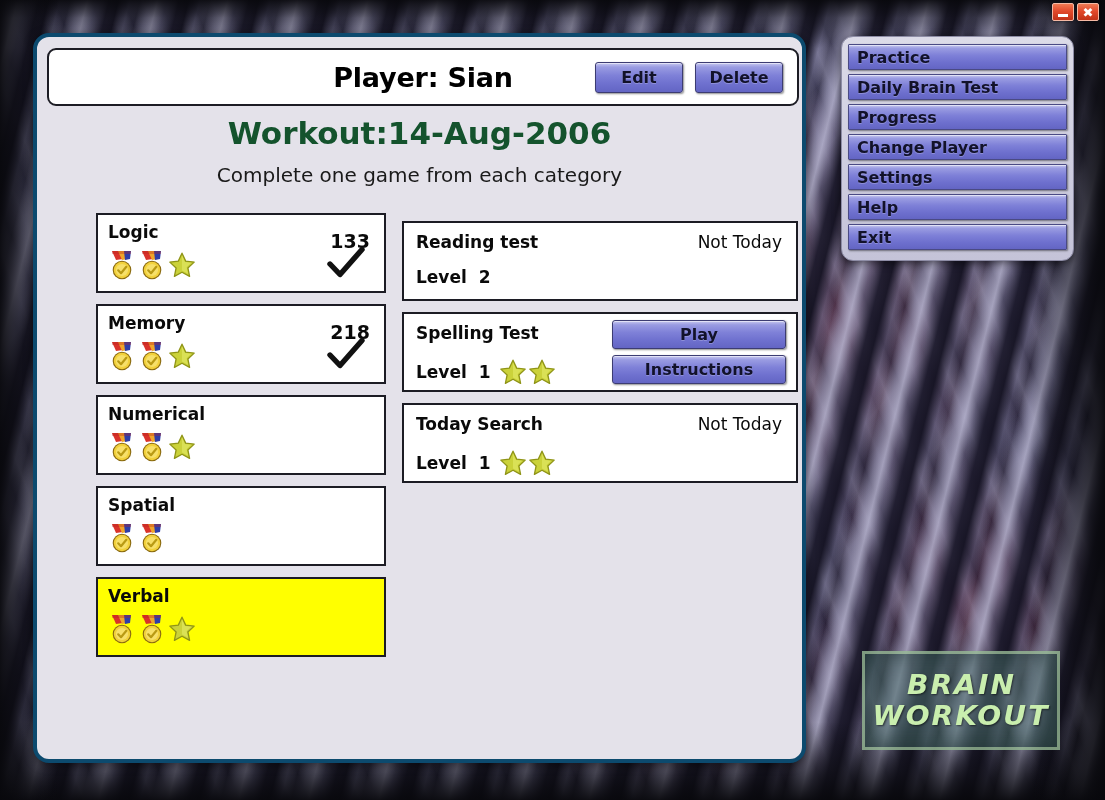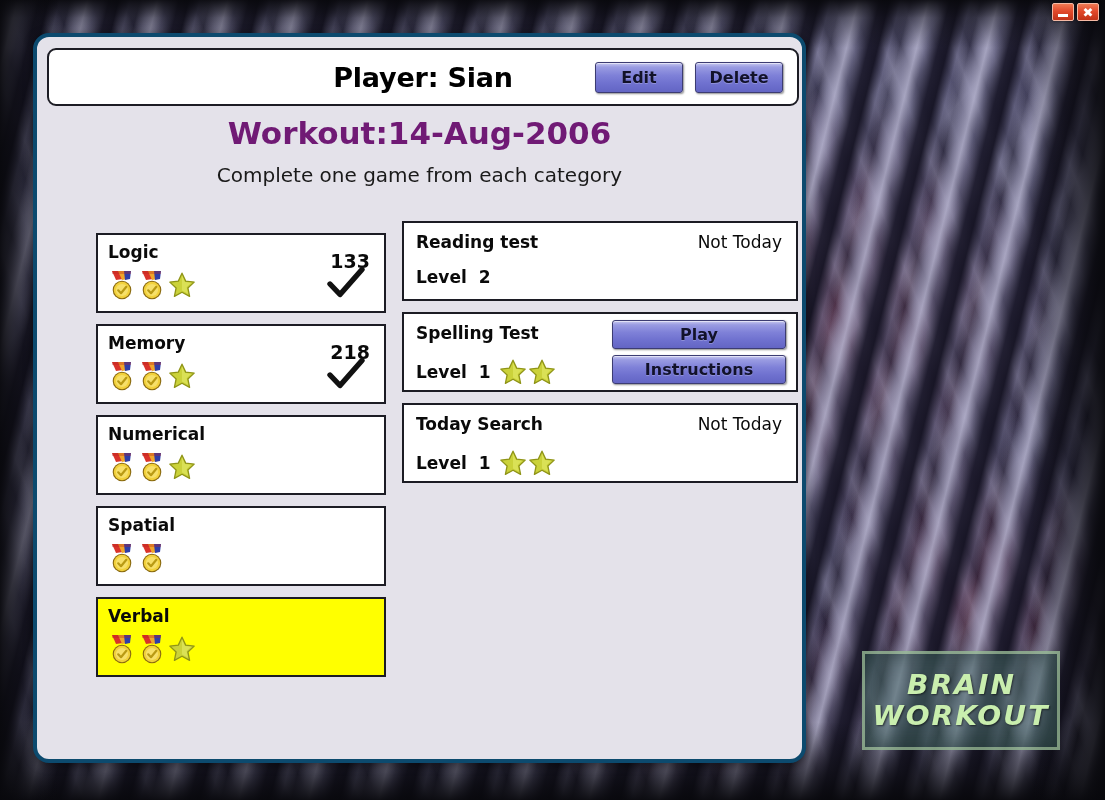--- a/index.html
+++ b/index.html
@@ -146,34 +146,34 @@
     font-size: 16px;
   }
 
   
   #workout-title {
     position: absolute;
     left: 0; right: 0; top: 78px;
     text-align: center;
     font-size: 31px;
     font-weight: bold;
-    color: #701a75;
+    color: #14532d;
   }
   #workout-subtitle {
     position: absolute;
     left: 0; right: 0; top: 126px;
     text-align: center;
     font-size: 20px;
     color: #1a1a1a;
   }
 
   
   #category-column {
     position: absolute;
-    left: 59px; top: 196px;
+    left: 59px; top: 176px;
     width: 248px;
   }
   .category-card {
     position: relative;
     width: 290px;
     height: 80px;
     background: #ffffff;
     border: 2px solid #1c1c24;
     margin-bottom: 11px;
     cursor: pointer;
@@ -538,19 +538,28 @@
                 <path d="M14 2.2 L17.7 10.1 L26.2 11.1 L19.9 17 L21.6 25.4 L14 21.2 L6.4 25.4 L8.1 17 L1.8 11.1 L10.3 10.1 Z" fill="#cbd23a" stroke="#8f9417" stroke-width="1.3" stroke-linejoin="round"></path>
                 <path d="M14 4.6 L16.9 11 L23.3 11.7 L18.6 16.1 L19.9 22.5 L14 19.4 Z" fill="#dfe560" opacity="0.75"></path>
               </svg>
             </span>
           </div>
         </div>
       </div>
 
   </div>
 
+  <div id="menu-panel">
+      <div class="blue-btn menu-item">Practice</div>
+      <div class="blue-btn menu-item">Daily Brain Test</div>
+      <div class="blue-btn menu-item">Progress</div>
+      <div class="blue-btn menu-item">Change Player</div>
+      <div class="blue-btn menu-item">Settings</div>
+      <div class="blue-btn menu-item">Help</div>
+      <div class="blue-btn menu-item">Exit</div>
+    </div>
 
   <div id="brand-logo">
     <div class="brand-line">BRAIN</div>
     <div class="brand-line">WORKOUT</div>
   </div>
 
 </div>
 
 </body></html>

